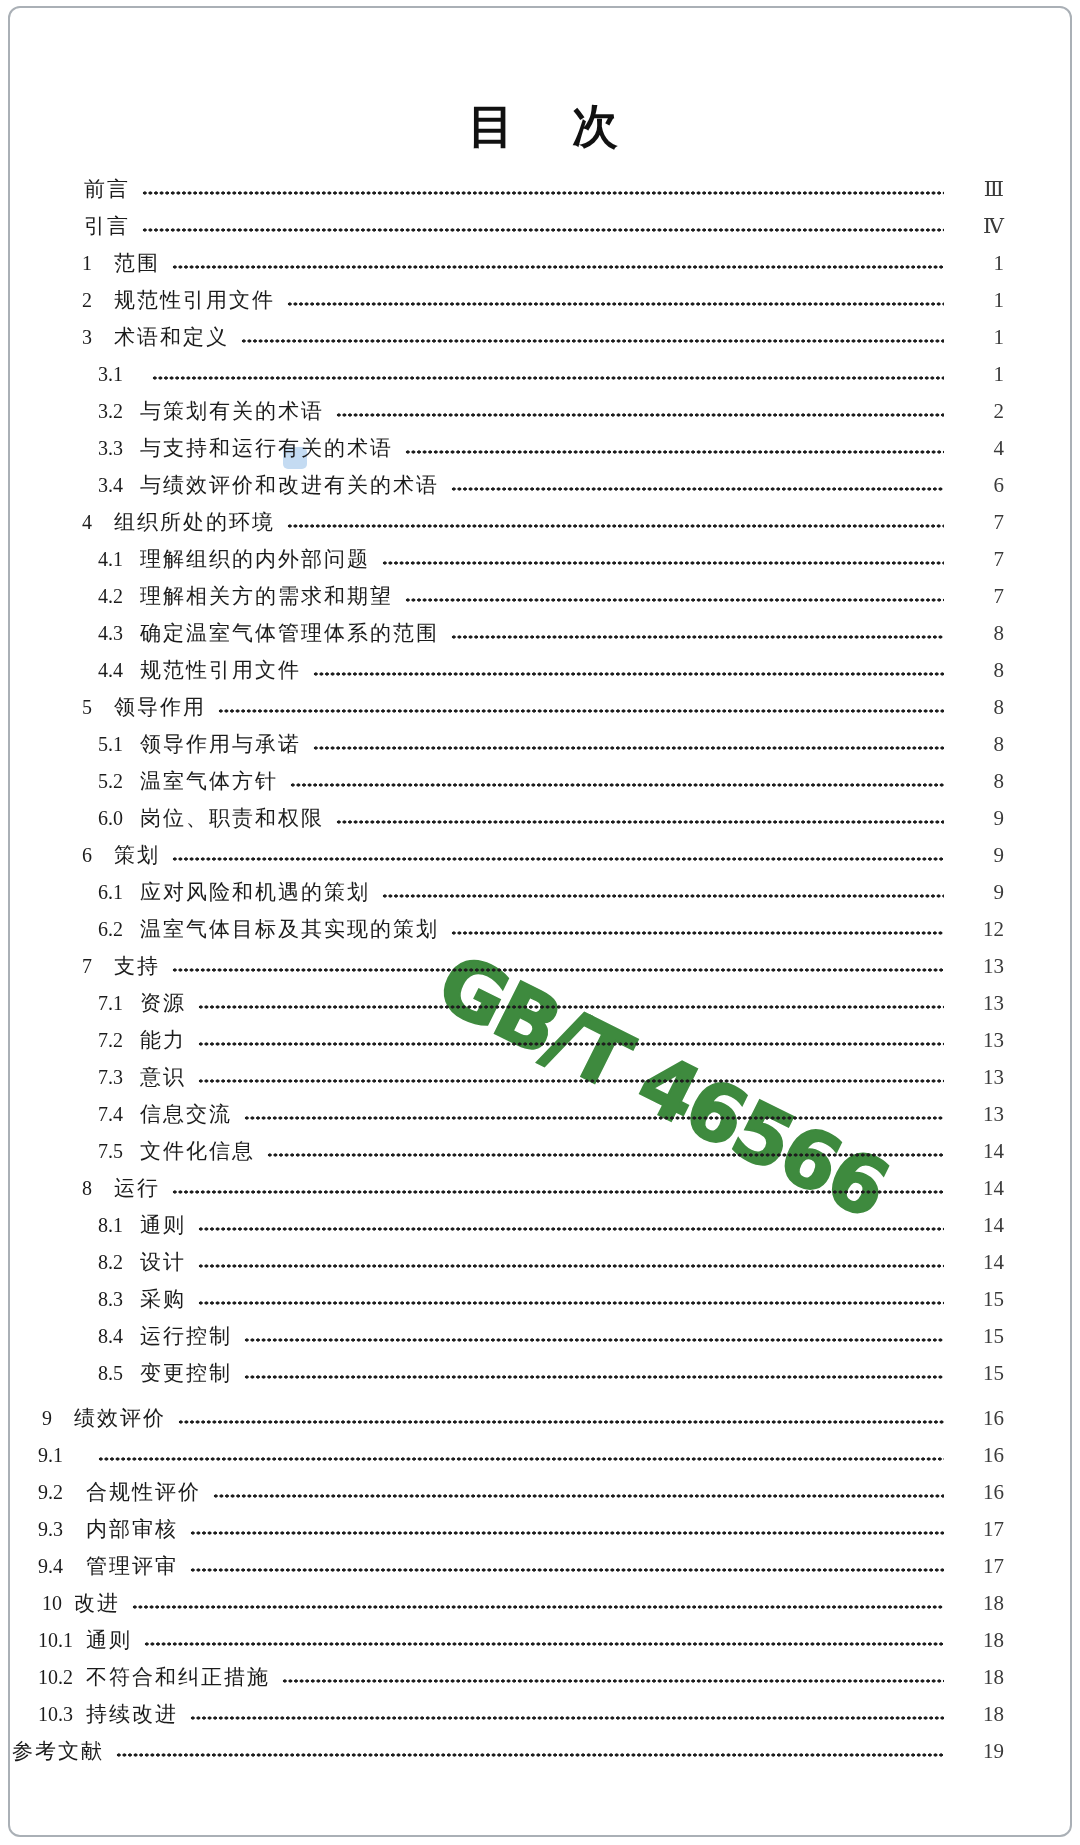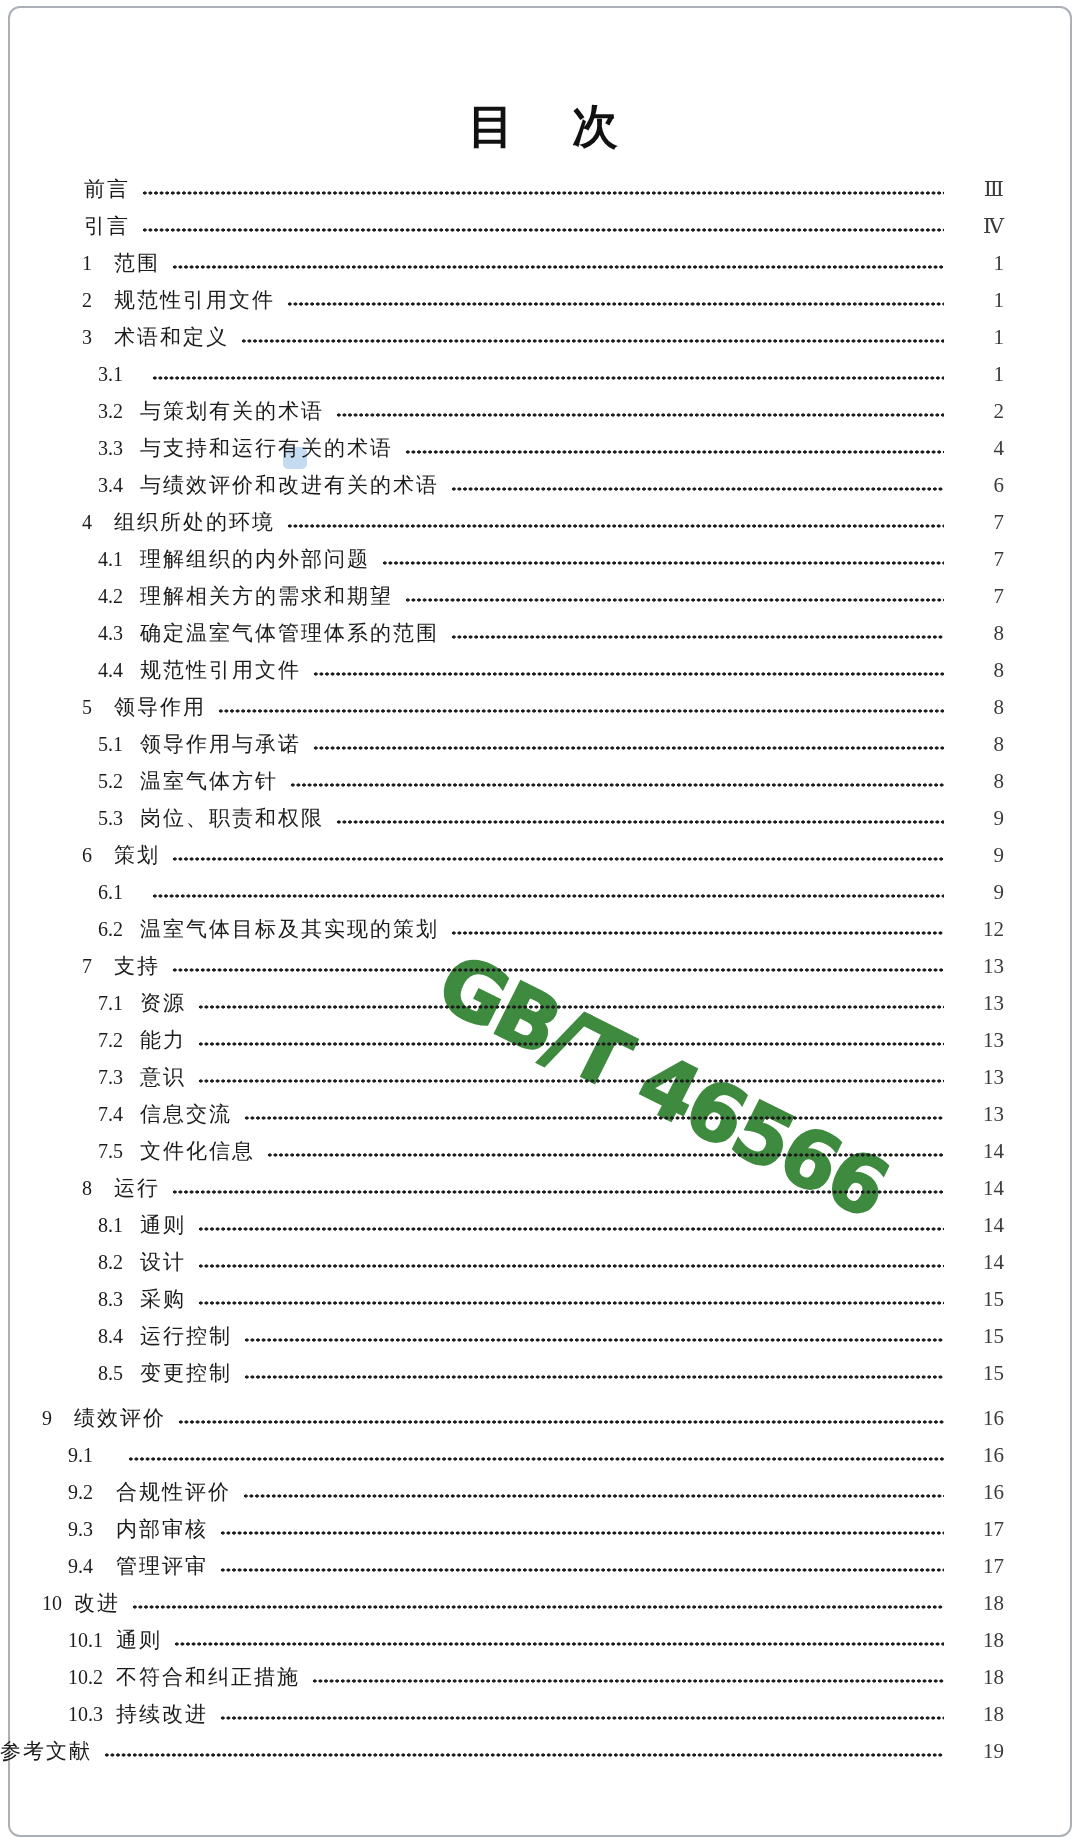--- a/index.html
+++ b/index.html
@@ -32,22 +32,22 @@
     flex:1 1 auto;height:6px;margin:6px 10px 0 12px;
     background-image:radial-gradient(circle,#1d1d1d 1.5px,transparent 1.7px);
     background-size:5.6px 6px;background-repeat:repeat-x;background-position:0 50%;
   }
   .row .pg{min-width:50px;text-align:right;font-size:21px;color:#3a3a3a;}
   
   .lv-front{padding-left:84px;}
   .lv-u1{padding-left:82px;} .lv-u1 .num{min-width:32px;}
   .lv-u2{padding-left:98px;} .lv-u2 .num{min-width:42px;}
   .lv-d1{padding-left:42px;} .lv-d1 .num{min-width:32px;}
-  .lv-d2{padding-left:68px;} .lv-d2 .num{min-width:48px;}
-  .lv-ref{}
+  .lv-d2{padding-left:38px;} .lv-d2 .num{min-width:48px;}
+  .lv-ref{margin-left:12px;}
   .gap-before{margin-top:8px;}
   .watermark{
     position:absolute;left:462px;top:942px;z-index:1;
     transform:rotate(26.5deg);transform-origin:left top;
     font-family:"DejaVu Sans","Liberation Sans",sans-serif;
     font-weight:800;font-size:80px;letter-spacing:-3px;
     color:#3e8a3e;white-space:nowrap;line-height:1;
     -webkit-text-stroke:2px #3e8a3e;
   }
   .blue-smudge{
@@ -160,33 +160,34 @@
       <span class="leader"></span>
       <span class="pg">8</span>
     </div>
     <div class="row lv-u2">
       <span class="num">5.2</span>
       <span class="title">温室气体方针</span>
       <span class="leader"></span>
       <span class="pg">8</span>
     </div>
     <div class="row lv-u2">
-      <span class="num">5.3</span>
+      <span class="num">6.0</span>
       <span class="title">岗位、职责和权限</span>
       <span class="leader"></span>
       <span class="pg">9</span>
     </div>
     <div class="row lv-u1">
       <span class="num">6</span>
       <span class="title">策划</span>
       <span class="leader"></span>
       <span class="pg">9</span>
     </div>
     <div class="row lv-u2">
       <span class="num">6.1</span>
+      <span class="title">应对风险和机遇的策划</span>
       <span class="leader"></span>
       <span class="pg">9</span>
     </div>
     <div class="row lv-u2">
       <span class="num">6.2</span>
       <span class="title">温室气体目标及其实现的策划</span>
       <span class="leader"></span>
       <span class="pg">12</span>
     </div>
     <div class="row lv-u1">

